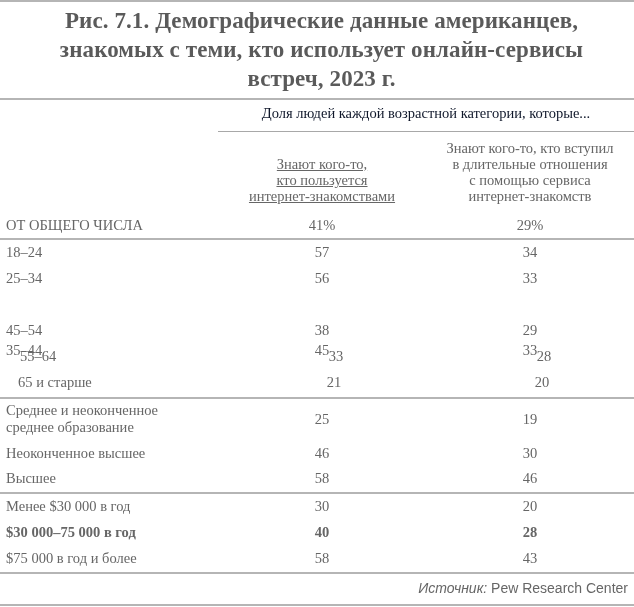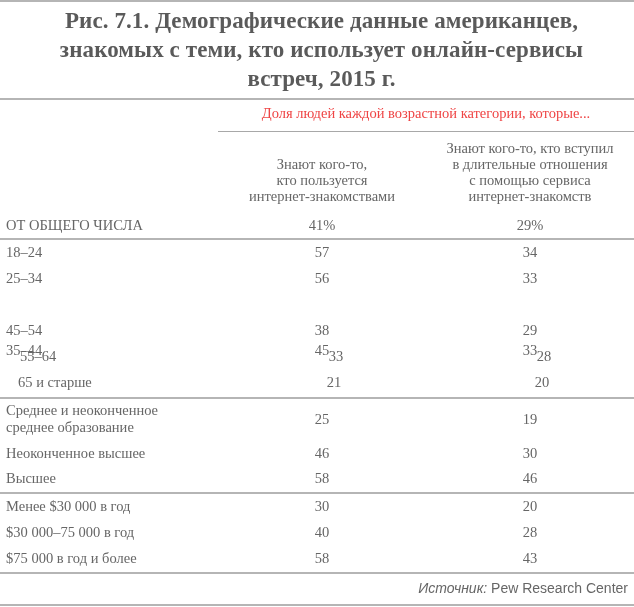--- a/index.html
+++ b/index.html
@@ -10,21 +10,21 @@
     }
     .rule { position: absolute; left: 0; right: 0; height: 2px; background: #b5b5b5; }
     .title {
       position: absolute; left: 0; right: 0; top: 6px;
       text-align: center; font-family: "Liberation Serif", serif; font-weight: bold;
       font-size: 23px; line-height: 29px; color: #5a5a5a; letter-spacing: 0.1px; padding-left: 9px;
     }
     .title div { white-space: nowrap; }
     .supheader {
       position: absolute; left: 218px; right: 0; top: 105px;
-      text-align: center; font-family: "Liberation Serif", serif; font-size: 14.5px; color: #ef4444;
+      text-align: center; font-family: "Liberation Serif", serif; font-size: 14.5px; color: #0f172a;
     }
     .subrule { position: absolute; left: 218px; right: 0; top: 131px; height: 1px; background: #a8a8a8; }
     .colhead {
       position: absolute; text-align: center; font-family: "Liberation Serif", serif;
       font-size: 14.5px; line-height: 16px; color: #666;
     }
     .colhead div { white-space: nowrap; }
     .row {
       position: absolute; left: 0; right: 0; height: 24px;
       font-family: "Liberation Serif", serif; font-size: 14.5px; color: #666;
@@ -40,29 +40,29 @@
     .source i { font-style: italic; }
   </style>
 </head>
 <body>
 
 <div class="rule" style="top:0px;"></div>
 
 <div class="title">
   <div>Рис. 7.1. Демографические данные американцев,</div>
   <div>знакомых с теми, кто использует онлайн-сервисы</div>
-  <div>встреч, 2015 г.</div>
+  <div>встреч, 2023 г.</div>
 </div>
 
 <div class="rule" style="top:98px;"></div>
 
 <div class="supheader">Доля людей каждой возрастной категории, которые...</div>
 <div class="subrule"></div>
 
-<div class="colhead" style="left:222px; width:200px; top:156px;">
+<div class="colhead" style="left:222px; width:200px; top:156px;text-decoration:underline;">
   <div>Знают кого-то,</div>
   <div>кто пользуется</div>
   <div>интернет-знакомствами</div>
 </div>
 <div class="colhead" style="left:424px; width:212px; top:140px;">
   <div>Знают кого-то, кто вступил</div>
   <div>в длительные отношения</div>
   <div>с помощью сервиса</div>
   <div>интернет-знакомств</div>
 </div>
@@ -127,21 +127,21 @@
   <span class="v2">46</span>
 </div>
 
 <div class="rule" style="top:492px;"></div>
 
 <div class="row" style="top:498px;">
   <span class="label">Менее $30 000 в год</span>
   <span class="v1">30</span>
   <span class="v2">20</span>
 </div>
-<div class="row" style="top:524px;">
+<div class="row" style="top:524px;font-weight:bold;">
   <span class="label">$30 000–75 000 в год</span>
   <span class="v1">40</span>
   <span class="v2">28</span>
 </div>
 <div class="row" style="top:550px;">
   <span class="label">$75 000 в год и более</span>
   <span class="v1">58</span>
   <span class="v2">43</span>
 </div>
 

